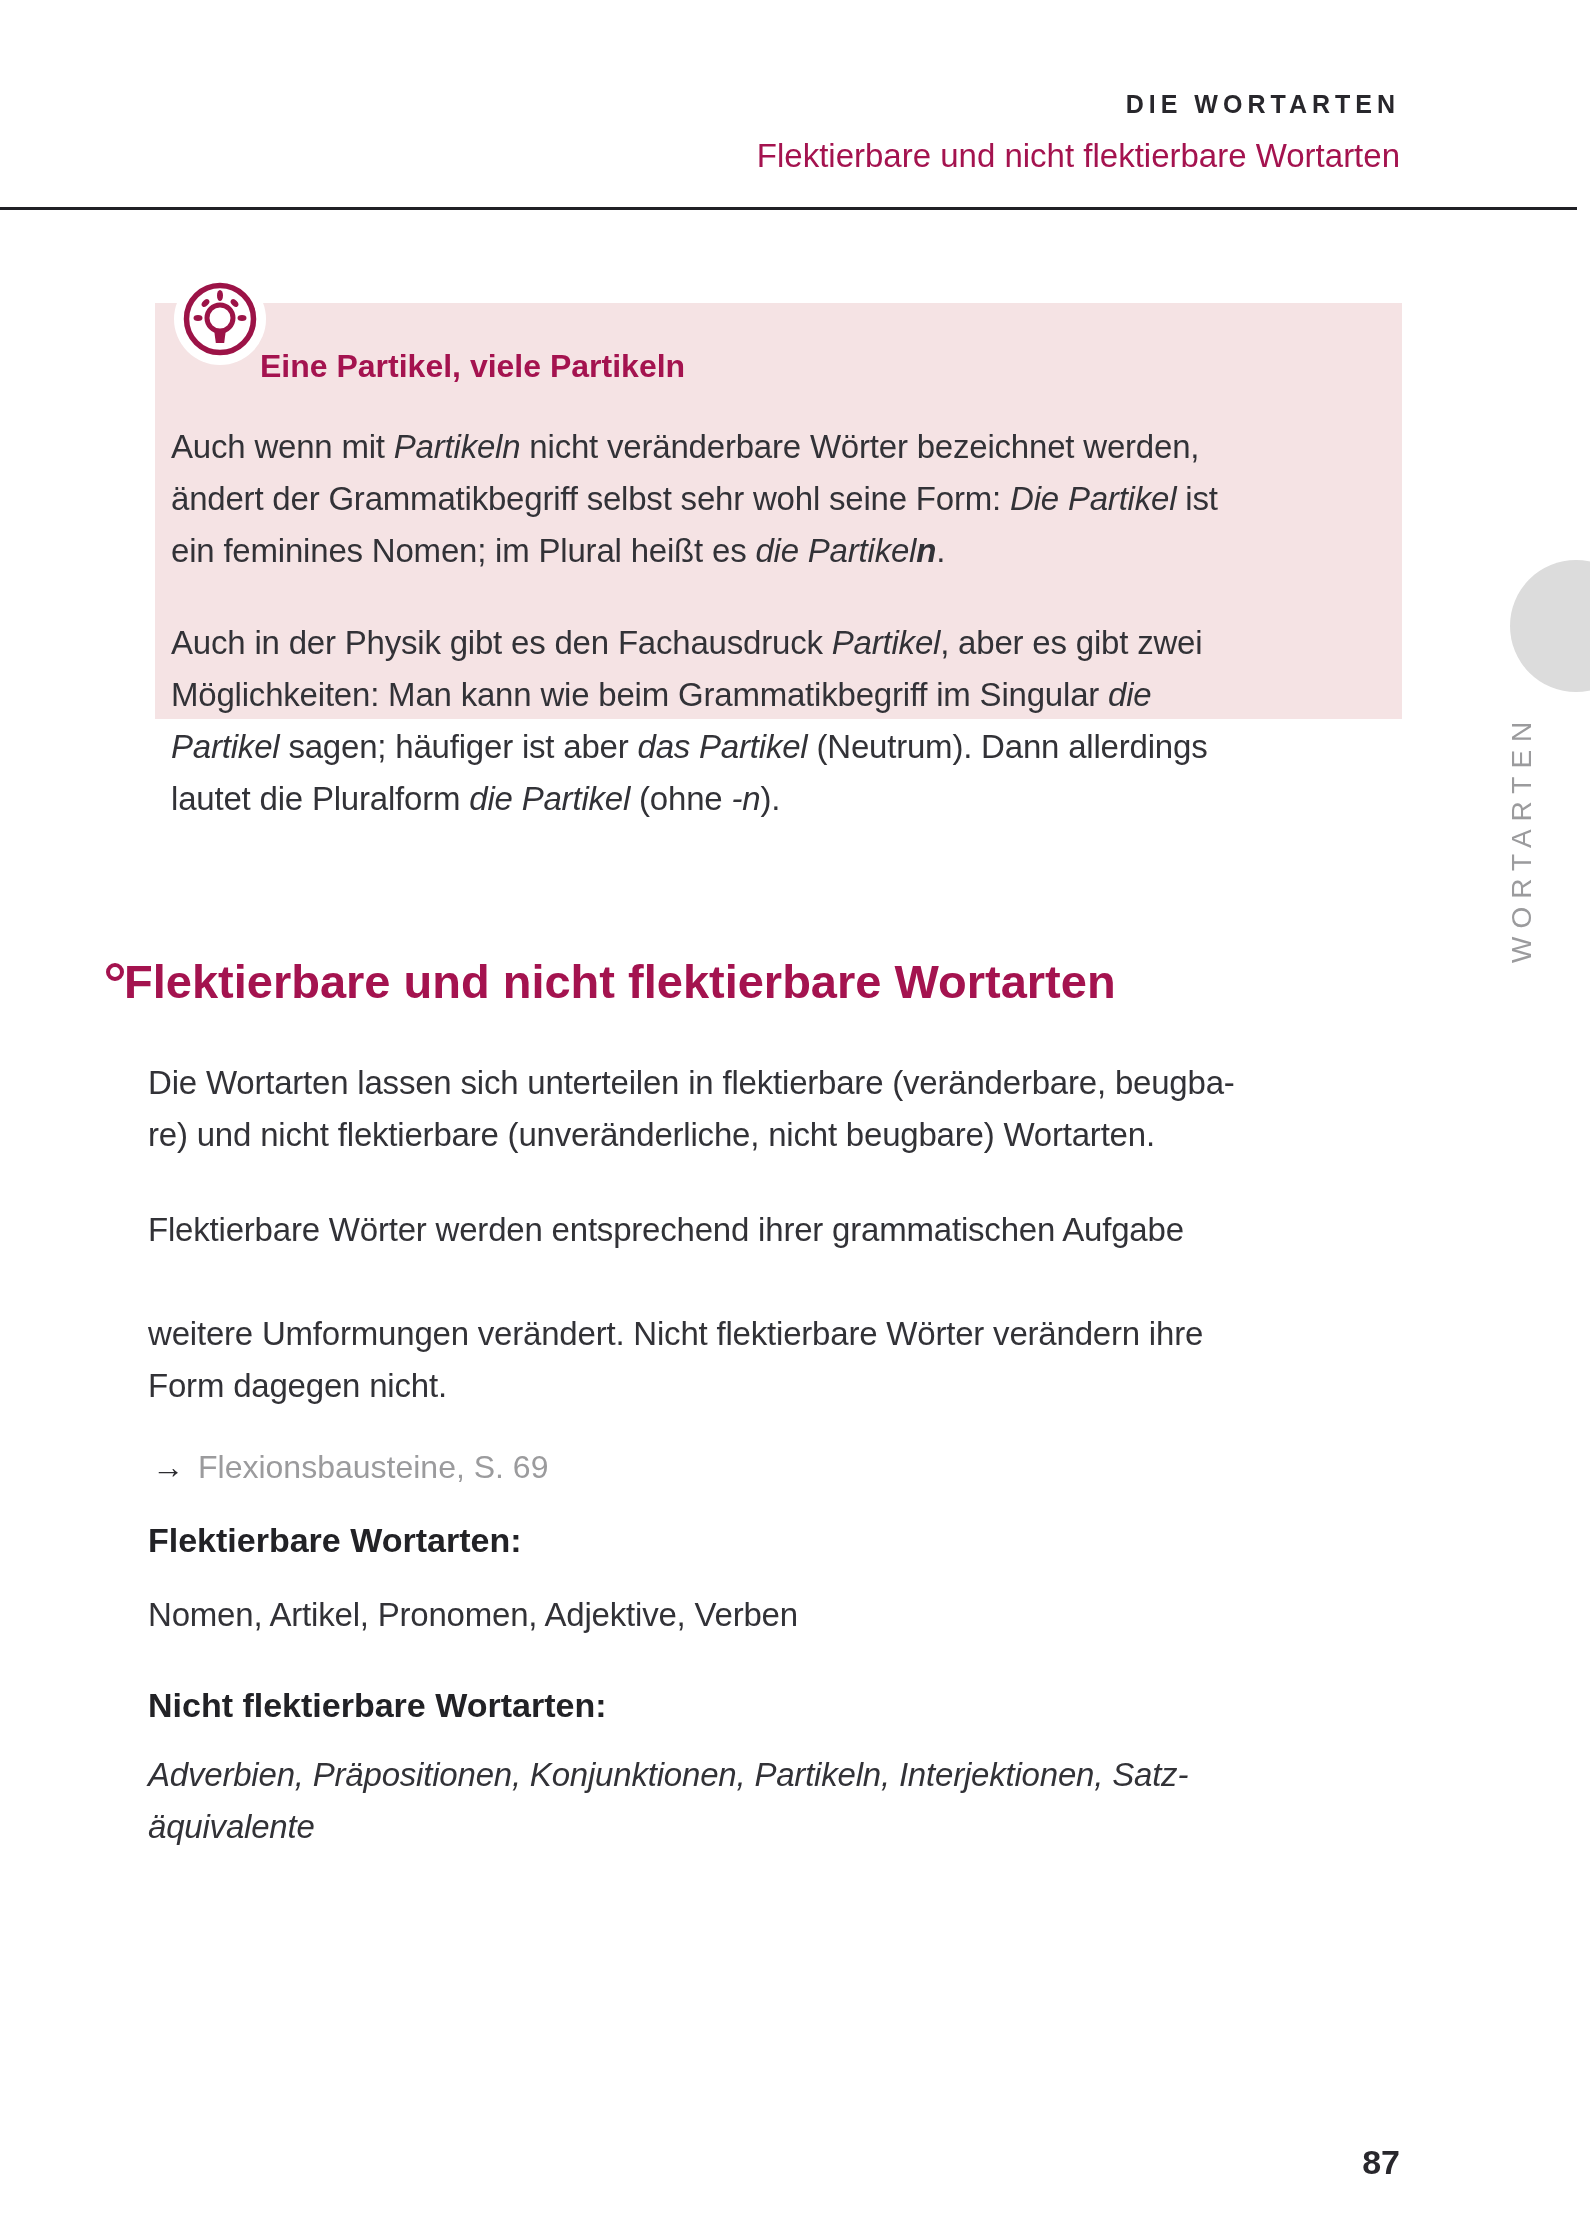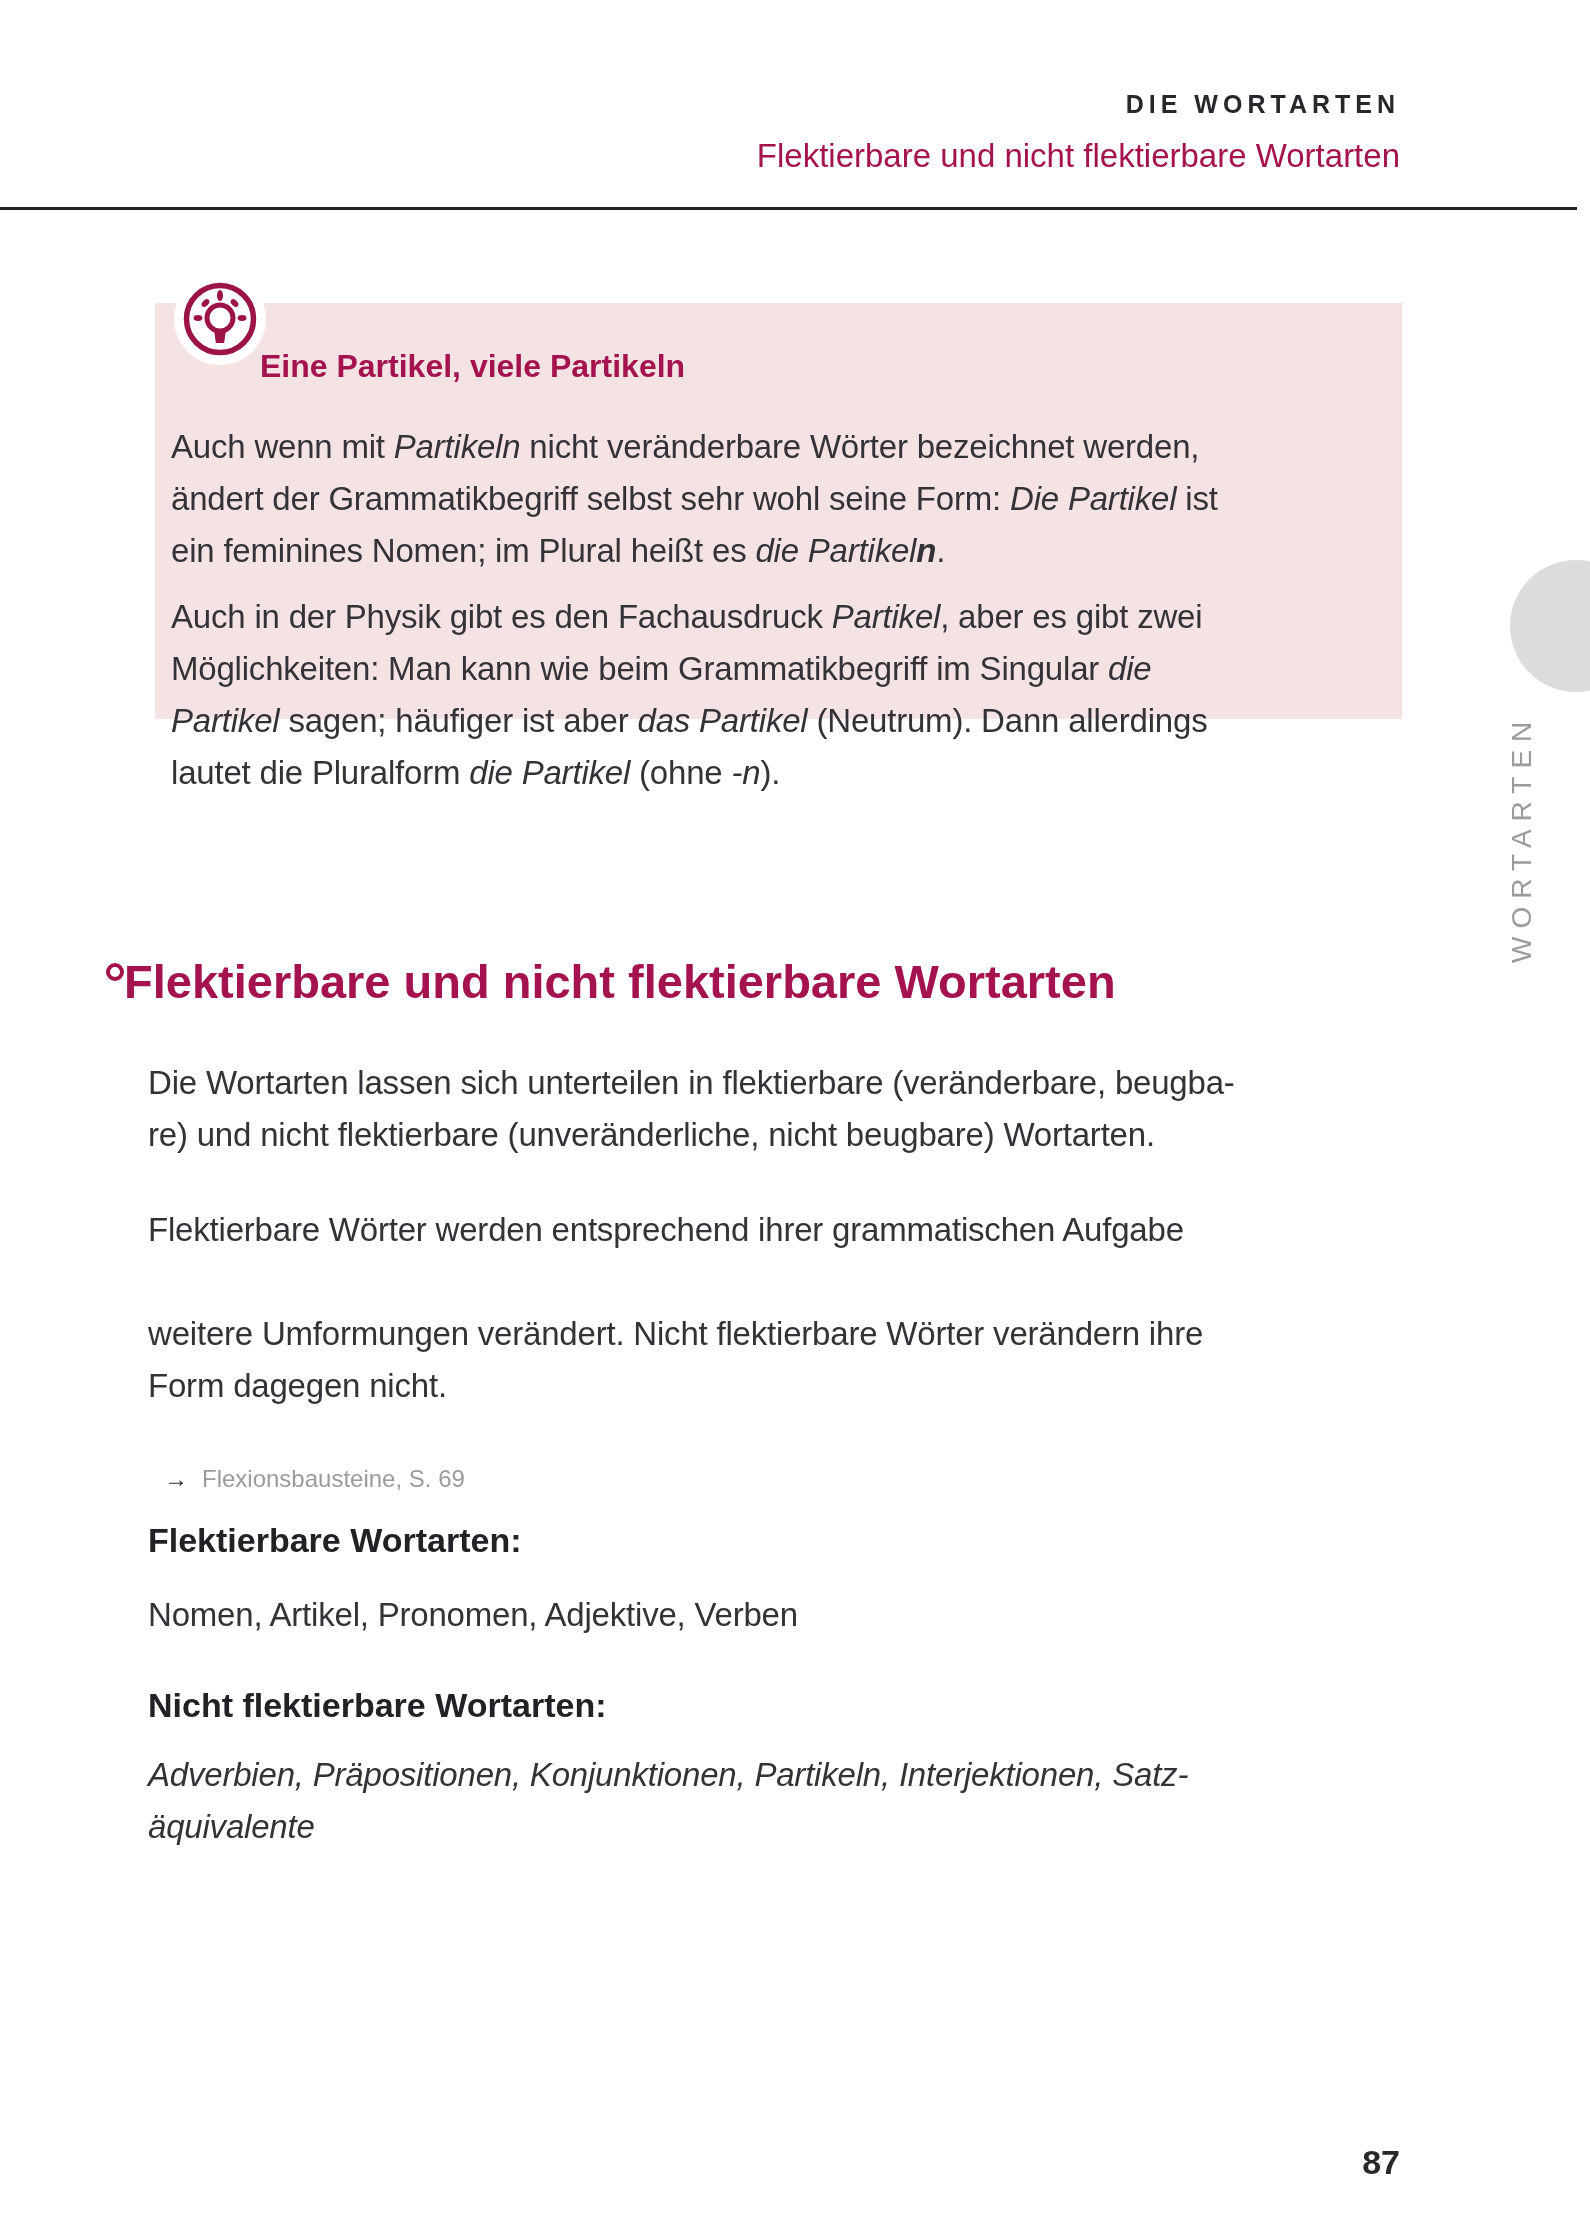--- a/index.html
+++ b/index.html
@@ -32,21 +32,21 @@
     background:var(--tipbg,#F5E3E4);
   }
   .tip-icon{position:absolute;left:19px;top:-30px;width:92px;height:92px;}
   .tip-title{
     position:absolute;left:105px;top:45px;margin:0;
     font-size:32px;font-weight:bold;color:var(--accent,#A4134F);
     white-space:nowrap;
   }
   .tip-p{position:absolute;left:16px;margin:0;width:1215px;}
   .tip-p1{top:118px;}
-  .tip-p2{top:288px;}
+  .tip-p2{top:314px;}
   .bodytext{
     font-size:33px;line-height:52px;letter-spacing:-0.2px;
     color:var(--text,#323237);
   }
   .seg-i{font-style:italic;}
   .seg-b{font-weight:bold;}
   
   .thumb-circle{
     position:absolute;left:1510px;top:560px;
     width:132px;height:132px;border-radius:50%;
@@ -66,22 +66,22 @@
   }
   .heading{
     position:absolute;left:124px;top:954px;margin:0;
     font-size:47px;line-height:56px;font-weight:bold;
     color:var(--accent,#A4134F);white-space:nowrap;
   }
   .main-p{position:absolute;left:148px;margin:0;width:1300px;}
   .p1{top:1057px;}
   .p2{top:1204px;}
   .crossref{
-    position:absolute;left:148px;top:1437px;margin:16px;
-    font-size:24px;line-height:52px;white-space:nowrap;
+    position:absolute;left:148px;top:1437px;margin:4px;
+    font-size:32px;line-height:52px;white-space:nowrap;
   }
   .crossref .arrow{color:#2C2C30;font-weight:bold;margin-right:14px;}
   .crossref .ref-label{color:var(--muted,#9B9B9D);}
   .list-title{
     position:absolute;left:148px;margin:0;
     font-size:34px;line-height:52px;font-weight:bold;color:#222226;
     white-space:nowrap;
   }
   .lt1{top:1514px;}
   .lt2{top:1679px;}

